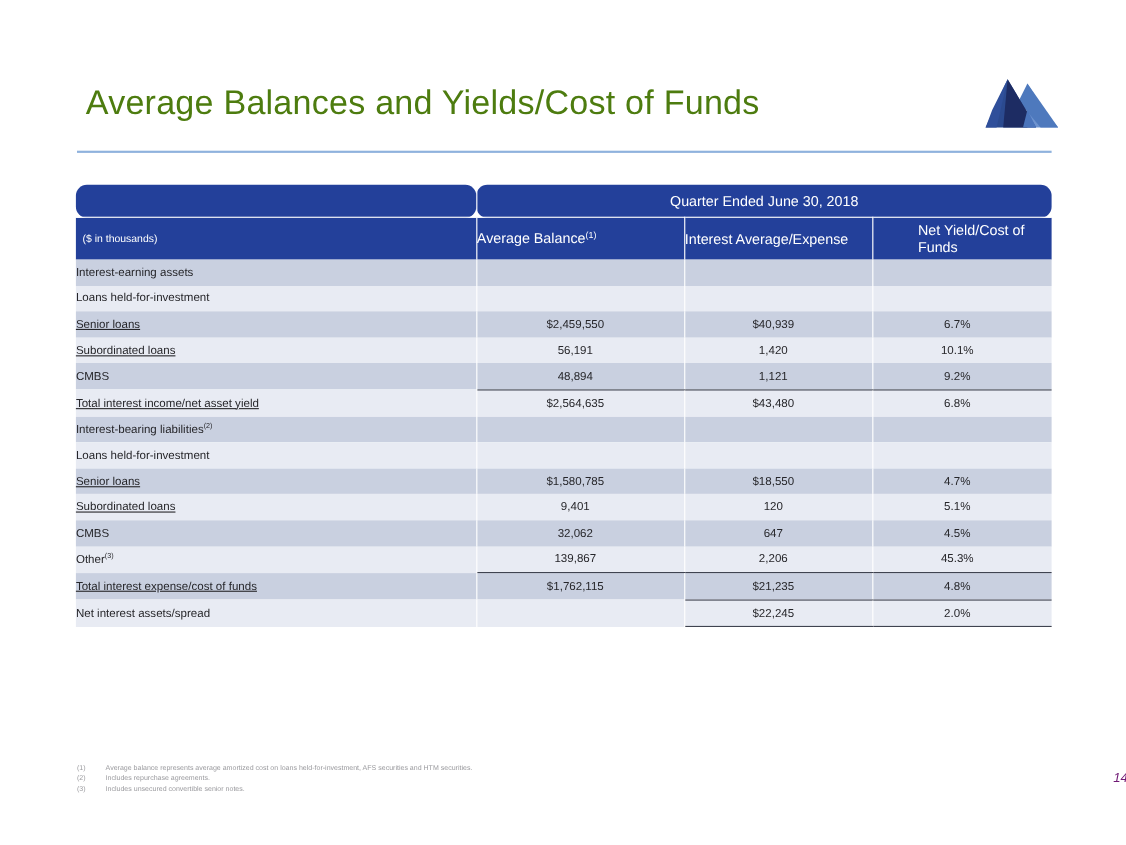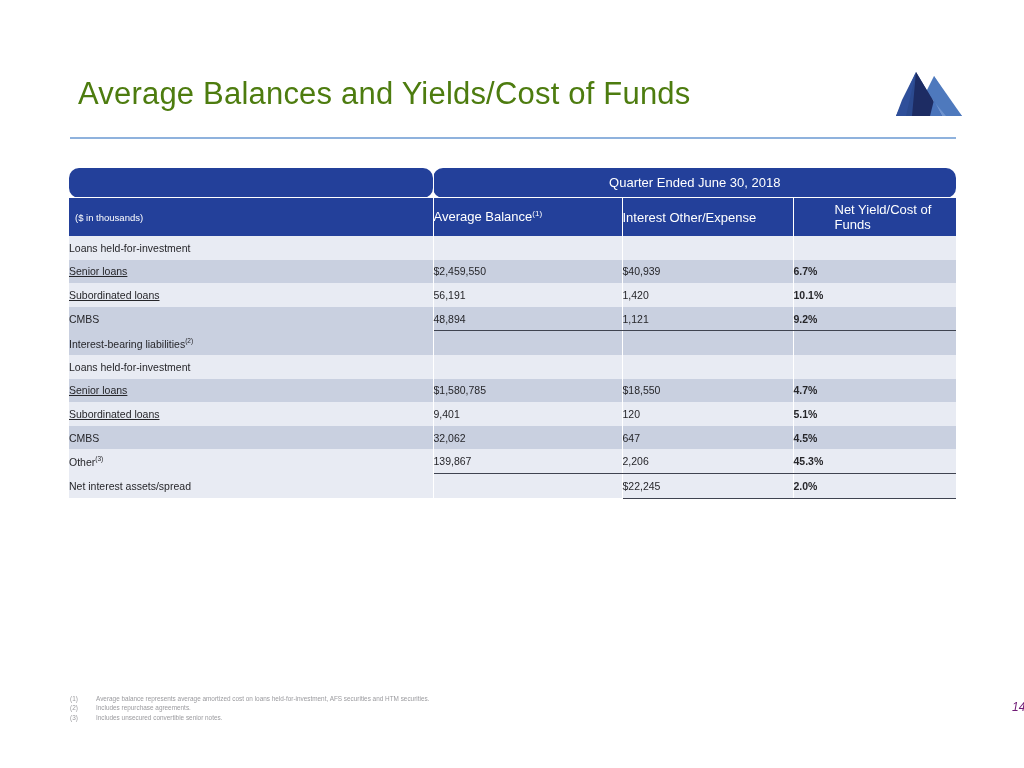--- a/index.html
+++ b/index.html
@@ -100,27 +100,27 @@
   }
   sup { font-size: 0.62em; vertical-align: super; }
 
   
   .fin-table tbody td {
     height: 23.6px;
     font-size: 10.5px;
     color: #26262a;
     border-right: 1px solid #ffffff;
   }
-  .fin-table tbody td:last-child { border-right: none; font-weight: bold; }
+  .fin-table tbody td:last-child { border-right: none; }
 
   tr.band-a td { background: #c9d0e0; }
   tr.band-b td { background: #e8ebf3; margin-top: 22px; }
 
   td.lbl   { text-align: left; }
-  td.num   { text-align: left; padding-right: 9px; }
+  td.num   { text-align: center; padding-right: 9px; }
 
   .ind0 { padding-left: 6px; }
   .ind1 { padding-left: 30px; }
   .ind2 { padding-left: 54px; text-decoration: underline; }
   .ind3 { padding-left: 78px; }
 
   
   tr.ul-3 td.num { border-bottom: 1.6px solid #3f4350; }
   tr.ul-2 td.num.ul-skip { border-bottom: none; }
   tr.ul-2 td.num { border-bottom: 1.6px solid #3f4350; }
@@ -174,25 +174,31 @@
       <col class="c-yield">
   </colgroup>
   <thead>
     <tr class="hdr-row">
       <td></td>
       <td class="hdr-span" colspan="3">Quarter Ended June 30, 2018</td>
     </tr>
     <tr class="hdr-row2">
       <td class="hdr-units">($ in thousands)</td>
       <td><span>Average Balance</span><sup>(1)</sup></td>
-      <td>Interest Other/Expense</td>
+      <td>Interest Average/Expense</td>
       <td>Net Yield/Cost of Funds</td>
     </tr>
   </thead>
   <tbody id="table-body">
+      <tr class="band-a">
+        <td class="lbl ind0">Interest-earning assets</td>
+        <td class="num"></td>
+        <td class="num"></td>
+        <td class="num"></td>
+      </tr>
       <tr class="band-b">
         <td class="lbl ind1">Loans held-for-investment</td>
         <td class="num"></td>
         <td class="num"></td>
         <td class="num"></td>
       </tr>
       <tr class="band-a">
         <td class="lbl ind2">Senior loans</td>
         <td class="num">$2,459,550</td>
         <td class="num">$40,939</td>
@@ -203,20 +209,26 @@
         <td class="num">56,191</td>
         <td class="num">1,420</td>
         <td class="num">10.1%</td>
       </tr>
       <tr class="band-a ul-3">
         <td class="lbl ind1">CMBS</td>
         <td class="num">48,894</td>
         <td class="num">1,121</td>
         <td class="num">9.2%</td>
       </tr>
+      <tr class="band-b">
+        <td class="lbl ind2">Total interest income/net asset yield</td>
+        <td class="num">$2,564,635</td>
+        <td class="num">$43,480</td>
+        <td class="num">6.8%</td>
+      </tr>
       <tr class="band-a">
         <td class="lbl ind0">Interest-bearing liabilities<sup>(2)</sup></td>
         <td class="num"></td>
         <td class="num"></td>
         <td class="num"></td>
       </tr>
       <tr class="band-b">
         <td class="lbl ind1">Loans held-for-investment</td>
         <td class="num"></td>
         <td class="num"></td>
@@ -238,20 +250,26 @@
         <td class="lbl ind1">CMBS</td>
         <td class="num">32,062</td>
         <td class="num">647</td>
         <td class="num">4.5%</td>
       </tr>
       <tr class="band-b ul-3">
         <td class="lbl ind1">Other<sup>(3)</sup></td>
         <td class="num">139,867</td>
         <td class="num">2,206</td>
         <td class="num">45.3%</td>
+      </tr>
+      <tr class="band-a ul-2">
+        <td class="lbl ind2">Total interest expense/cost of funds</td>
+        <td class="num ul-skip">$1,762,115</td>
+        <td class="num">$21,235</td>
+        <td class="num">4.8%</td>
       </tr>
       <tr class="band-b ul-2">
         <td class="lbl ind3">Net interest assets/spread</td>
         <td class="num ul-skip"></td>
         <td class="num">$22,245</td>
         <td class="num">2.0%</td>
       </tr>
     </tbody>
 </table>
 

